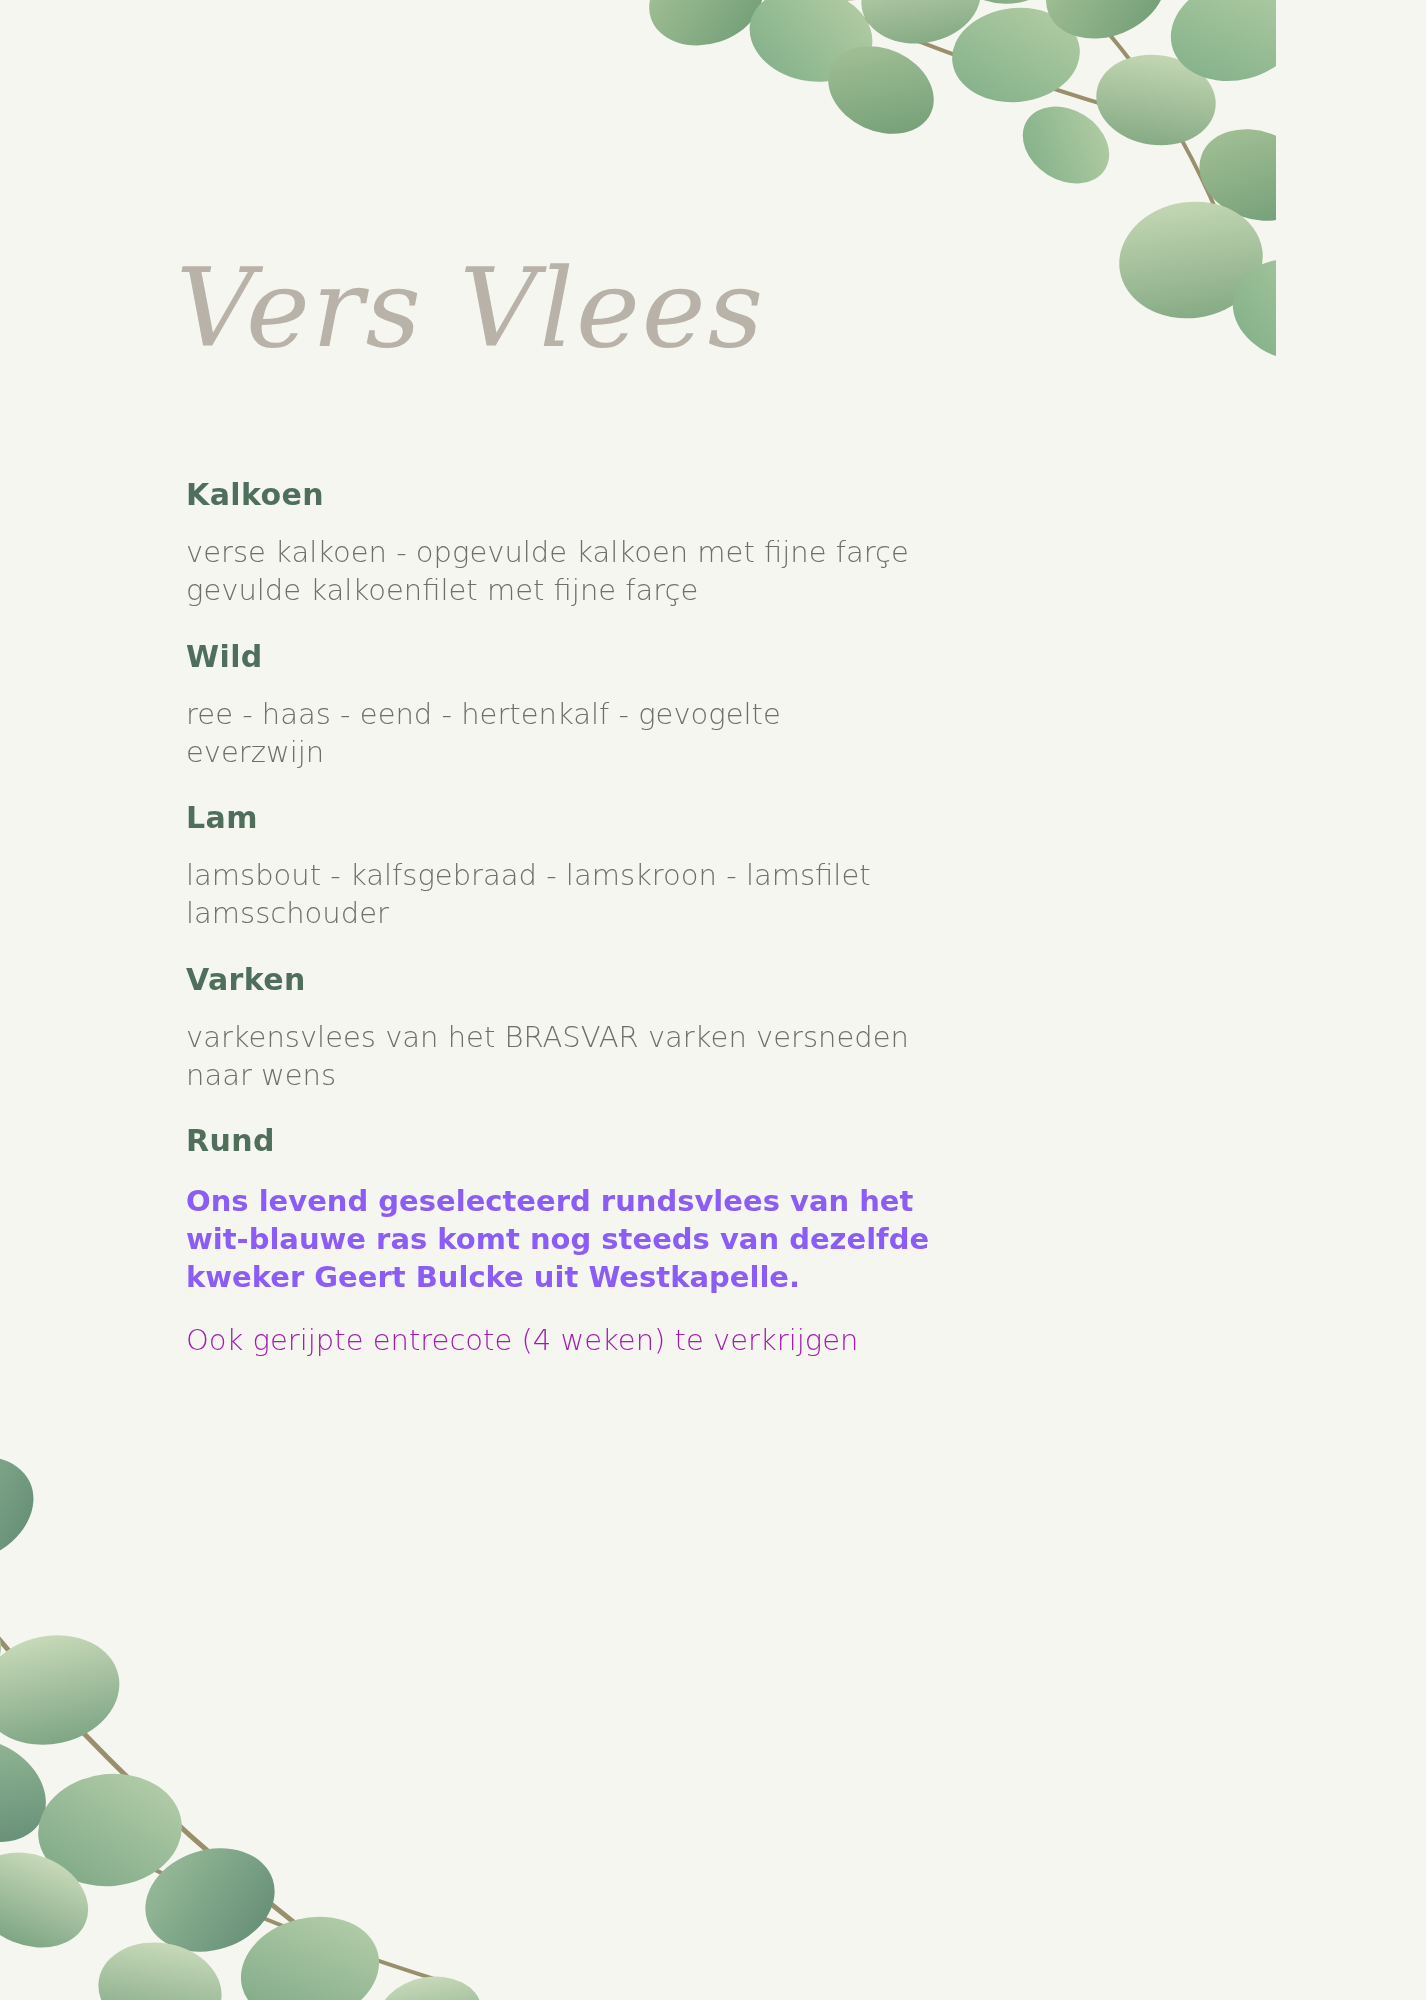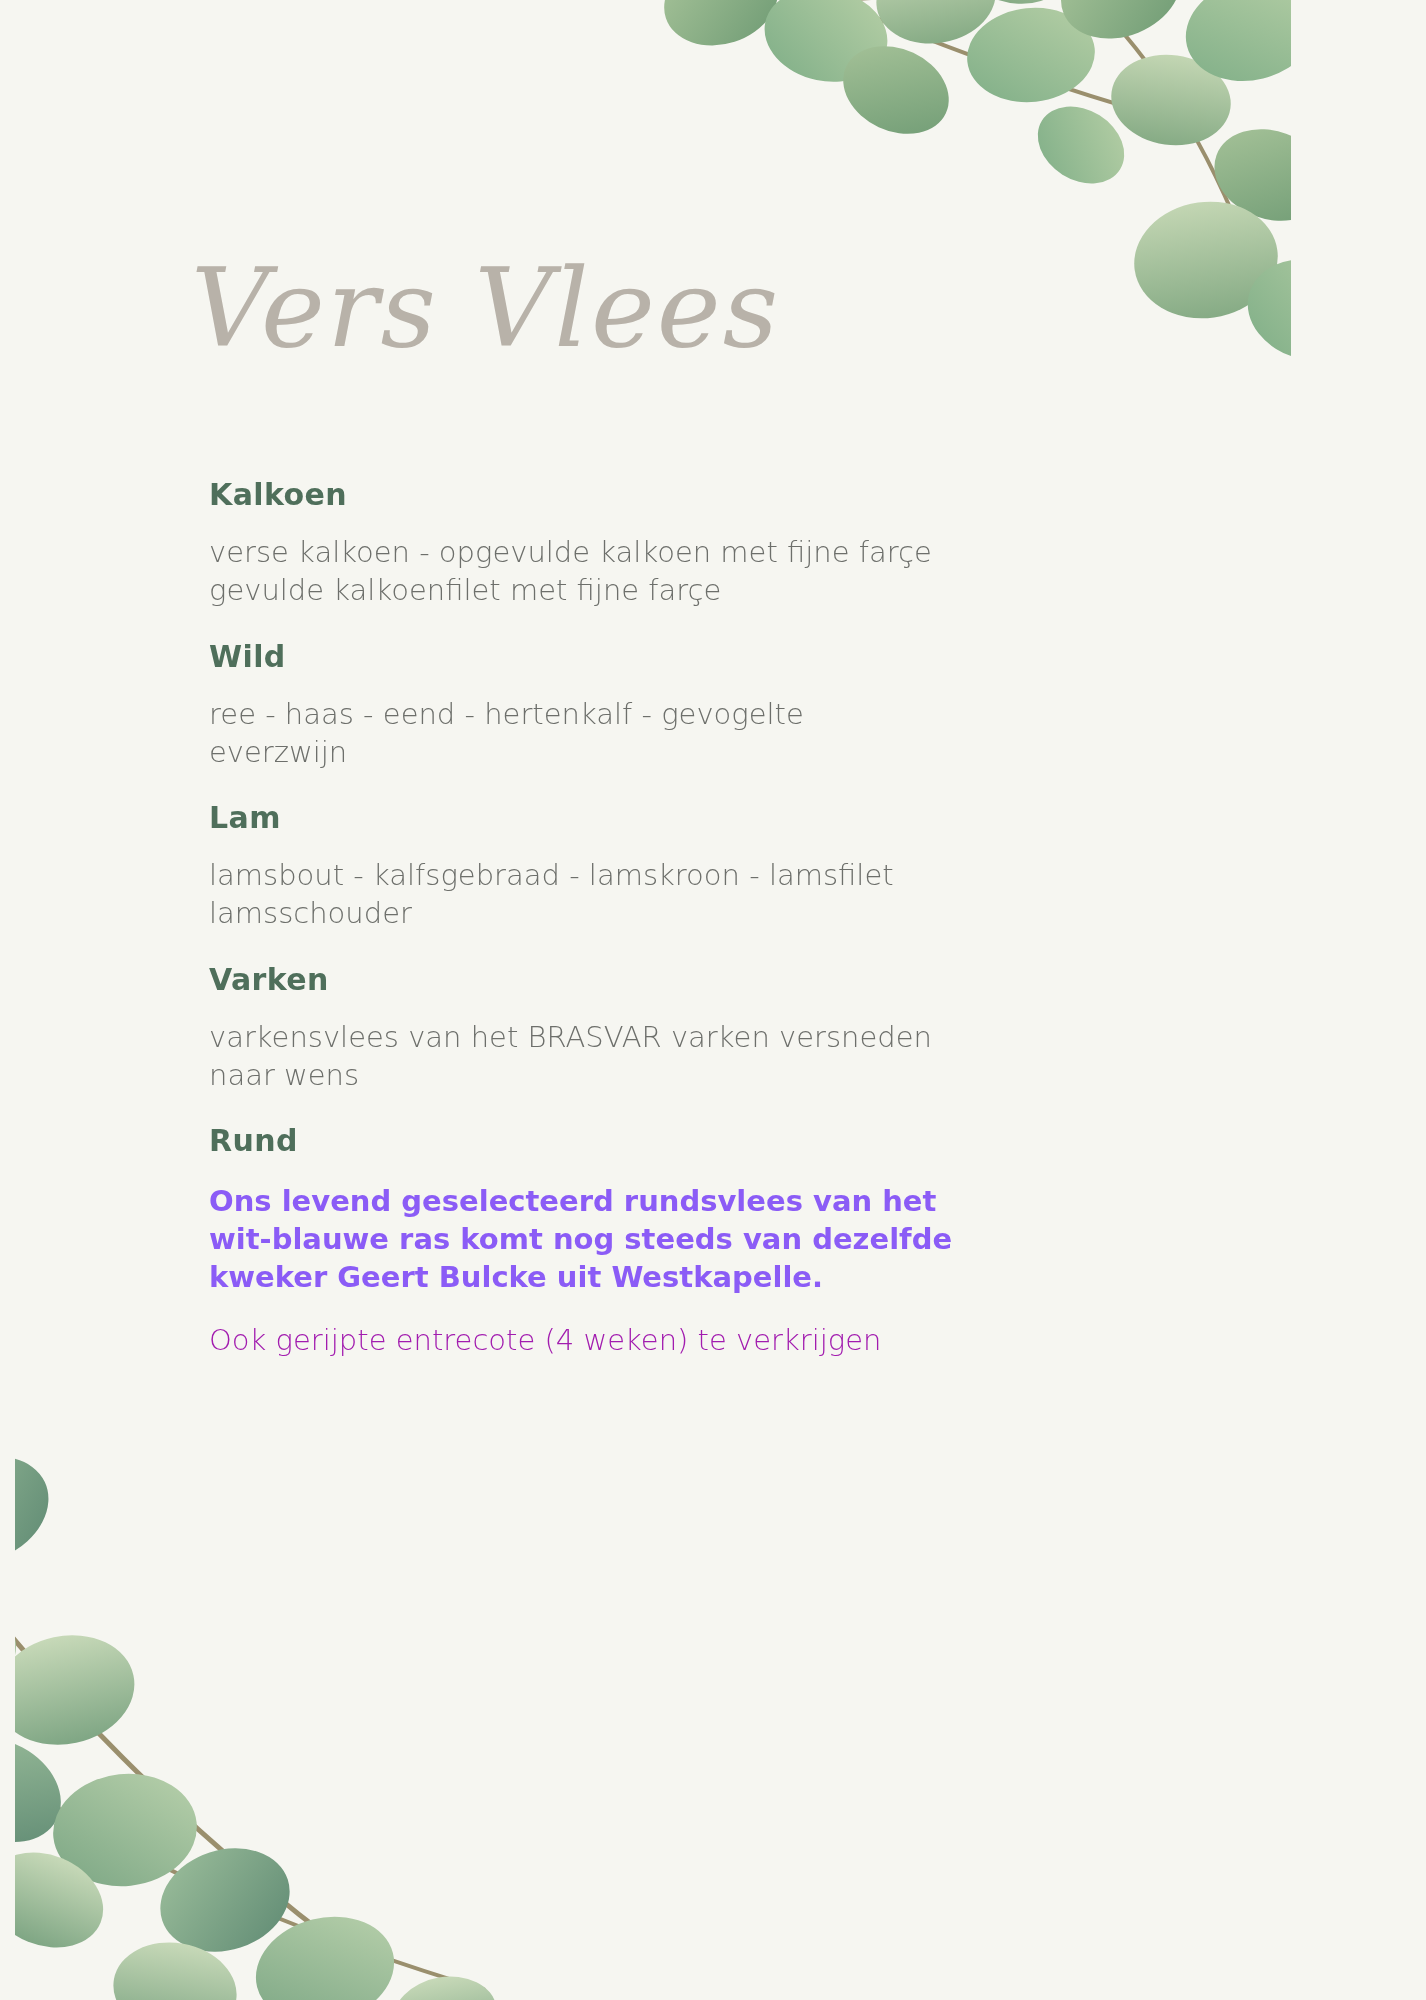--- a/index.html
+++ b/index.html
@@ -14,21 +14,20 @@
     overflow: hidden;
     position: relative;
   }
 
   .page {
     position: relative;
     width: 1276px;
     height: 2000px;
     overflow: hidden;
     background: #f6f6f1;
-    margin-left: 15px;
   }
 
   
   .botanical {
     position: absolute;
     pointer-events: none;
   }
   .botanical.top-right {
     top: -40px;
     right: -60px;
@@ -53,21 +52,21 @@
     font-size: 108px;
     letter-spacing: 2px;
     color: #b8b2a9;
     line-height: 1.1;
     white-space: nowrap;
   }
 
   
   .content {
     position: absolute;
-    left: 194px;
+    left: 186px;
     top: 478px;
     width: 1010px;
   }
 
   .section {
     margin-bottom: 30px;
   }
   .section:last-child {
     margin-bottom: 0;
   }

